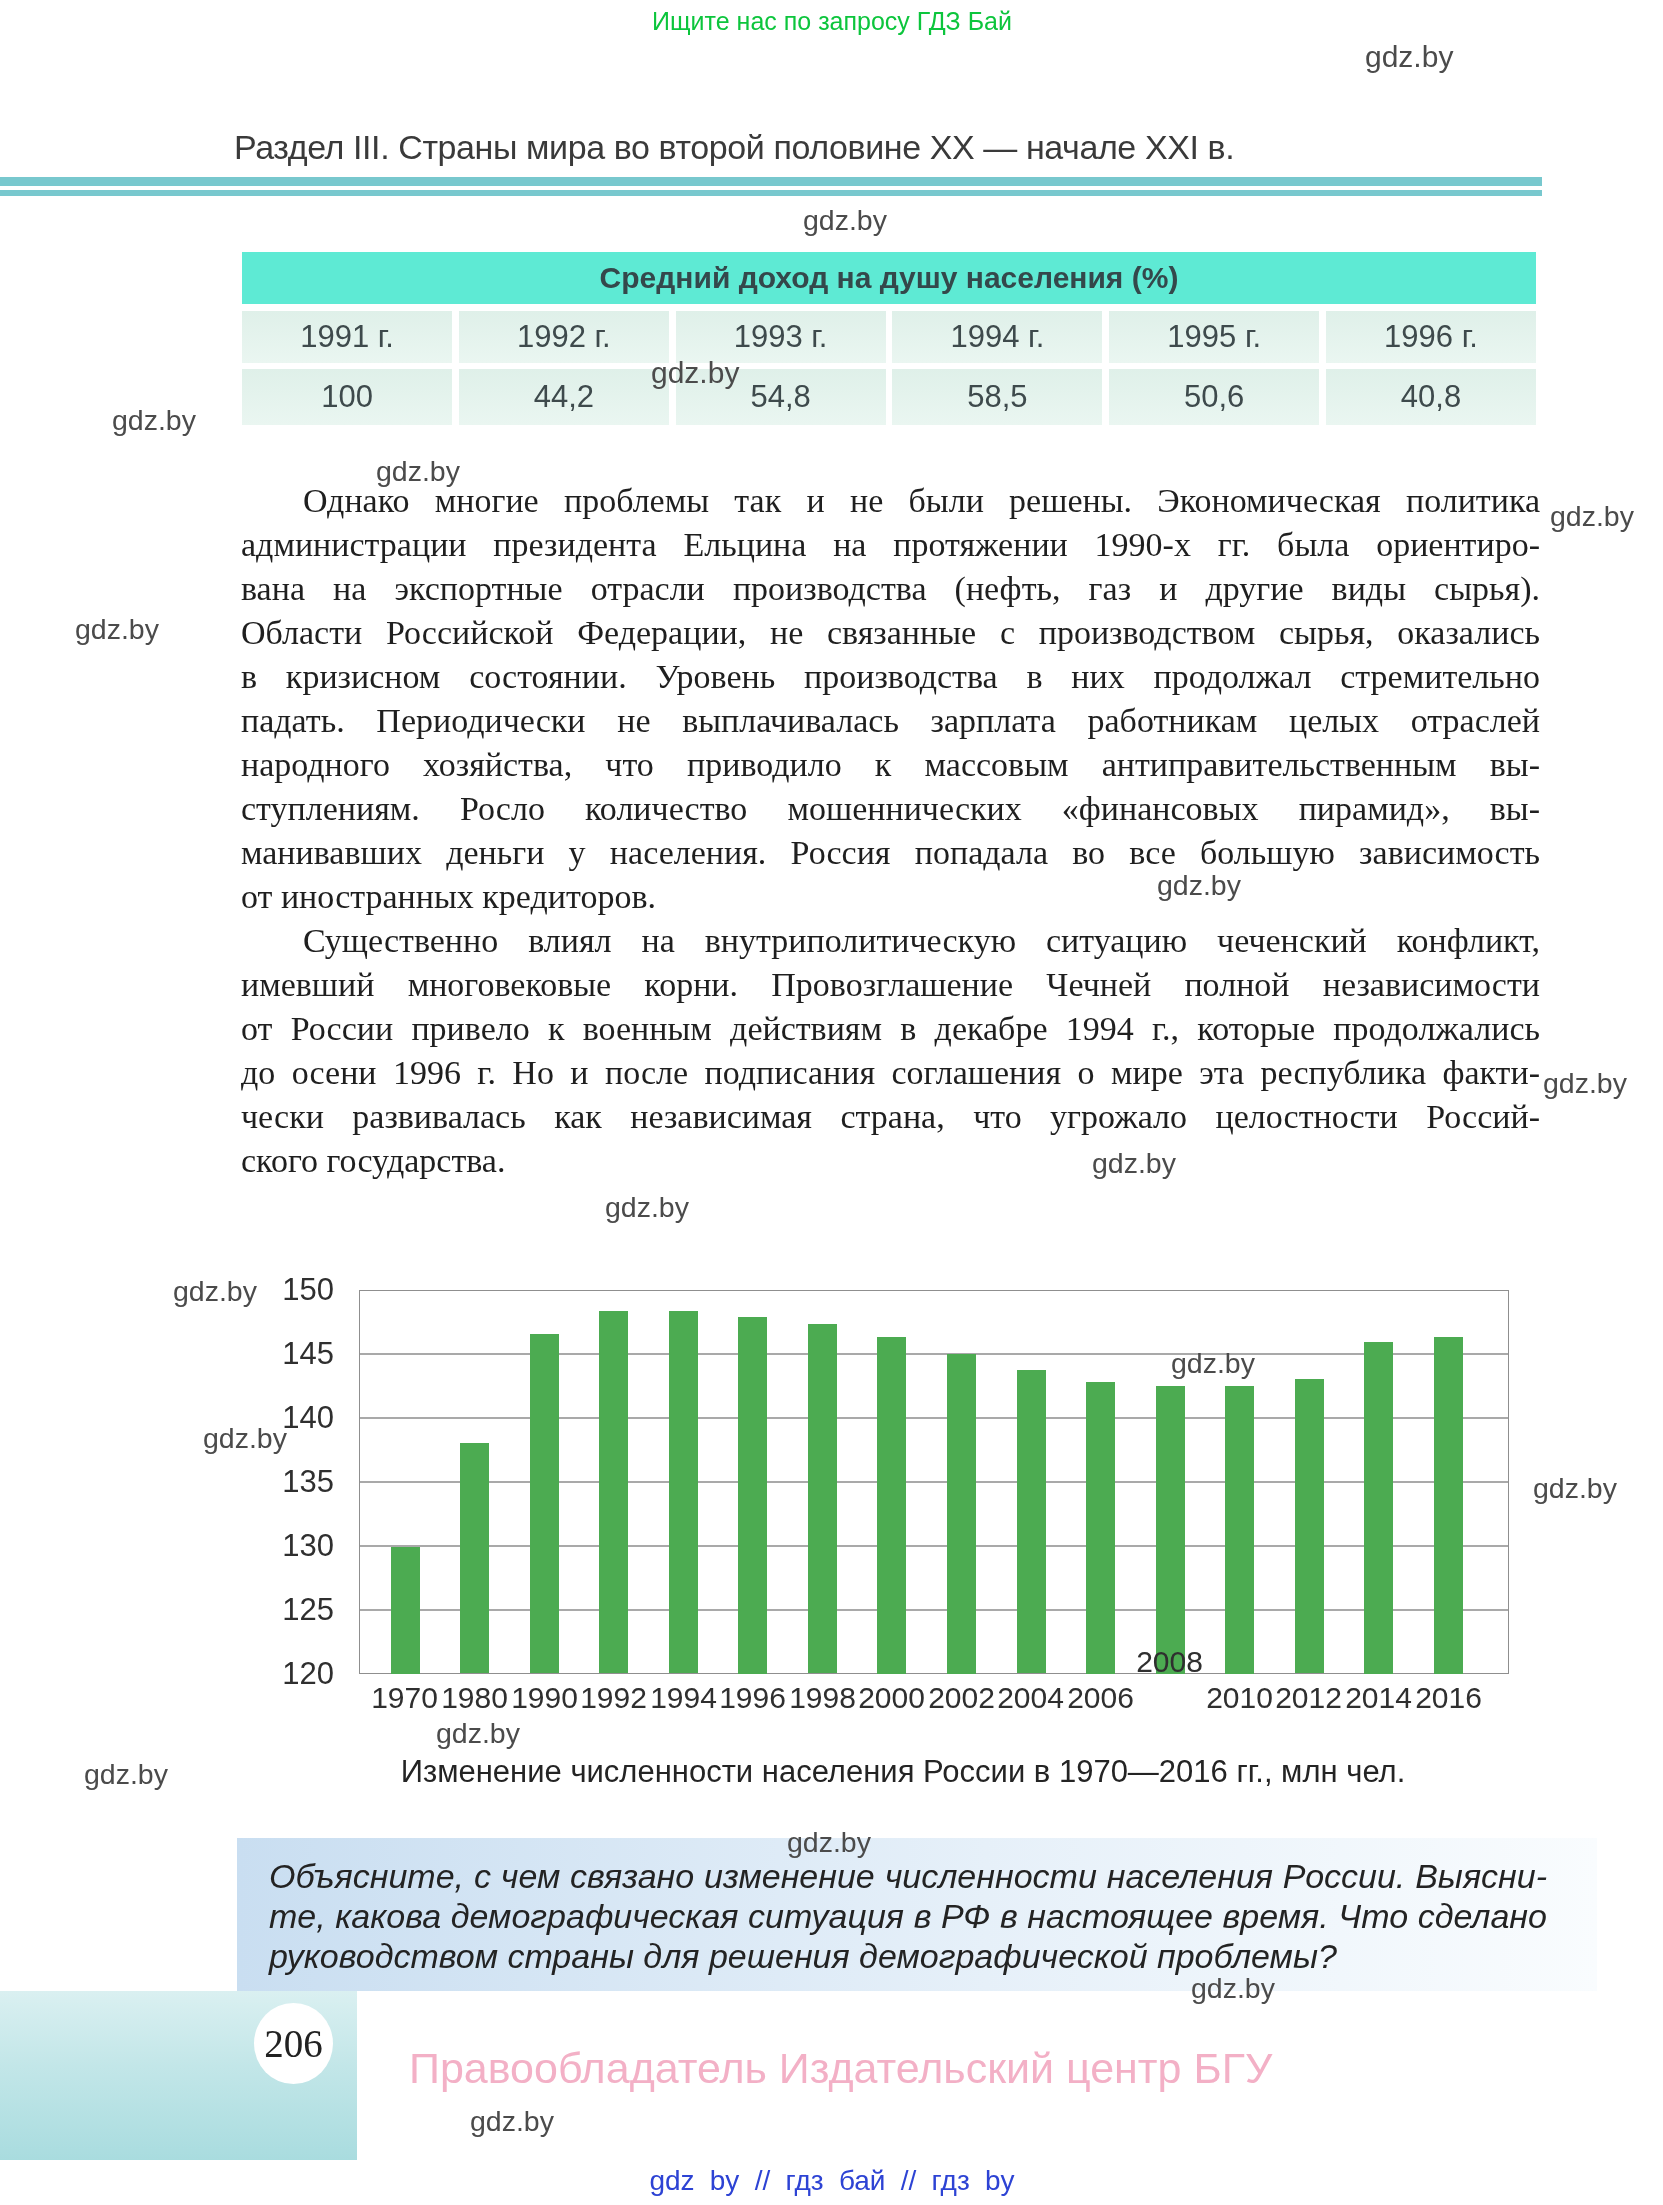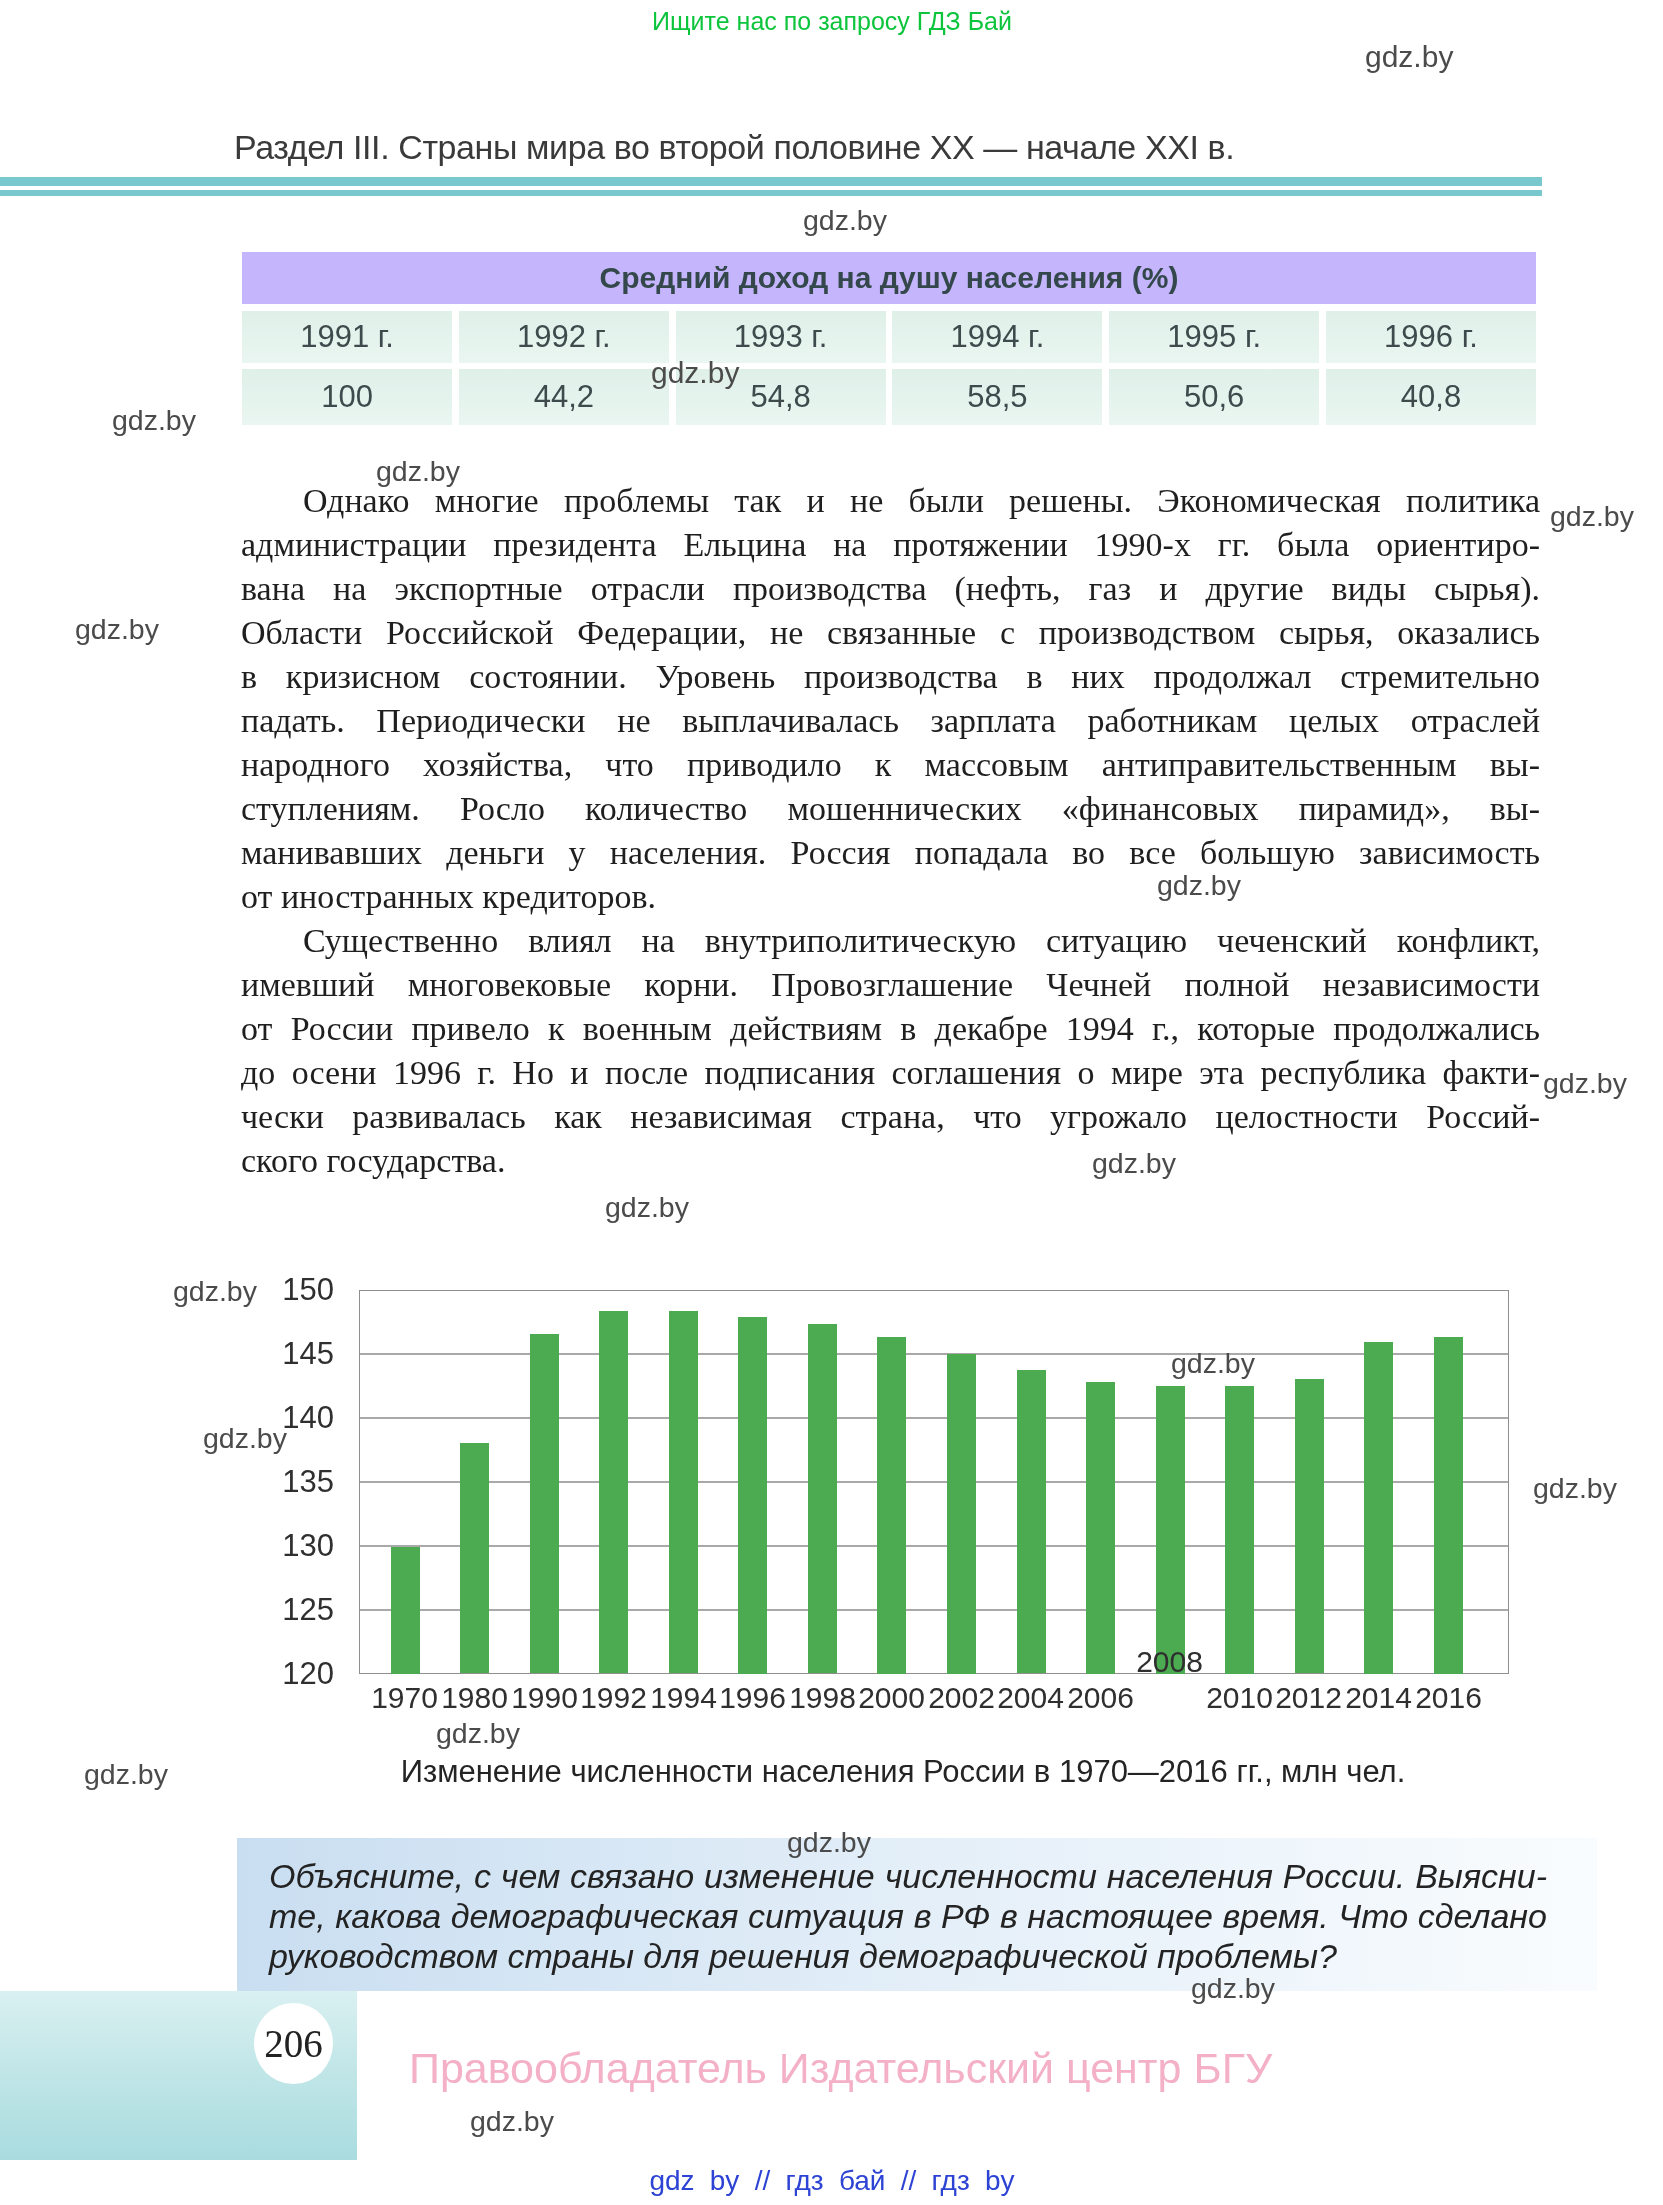--- a/index.html
+++ b/index.html
@@ -13,21 +13,21 @@
   
   .wm{font-size:28.5px;color:#4b4b4b;white-space:nowrap;z-index:30;}
   .wm-lg{font-size:30px;}
   
   .sec-title{left:234px;top:128px;font-size:34px;color:#3a3a3a;letter-spacing:-0.4px;white-space:nowrap;}
   .rule-a{left:0;top:177px;width:1542px;height:9.2px;background:#78c8ce;}
   .rule-b{left:0;top:190px;width:1542px;height:5.9px;background:#78c8ce;}
   
   .tbl{left:242px;top:252px;width:1294px;display:grid;grid-template-columns:repeat(6,1fr);
        grid-template-rows:52px 52px 56px;gap:6.7px;z-index:5;}
-  .tbl-head{grid-column:1/-1;background:#c4b5fd;display:flex;align-items:center;justify-content:center;
+  .tbl-head{grid-column:1/-1;background:#5eead4;display:flex;align-items:center;justify-content:center;
        font-size:30px;font-weight:bold;color:#34484b;}
   .tbl-cell{background:linear-gradient(180deg,#dff0e9,#eaf6f1);display:flex;align-items:center;
        justify-content:center;font-size:31px;color:#3e4a4c;}
   
   .bodytext{left:241px;top:479px;width:1299px;font-family:"Liberation Serif","DejaVu Serif",serif;
        font-size:34px;color:#1f1f1f;z-index:2;}
   .tline{height:44px;line-height:44px;text-align:justify;text-align-last:justify;white-space:nowrap;}
   .tline.last{text-align-last:left;}
   .tline.indent{padding-left:62px;}
   

